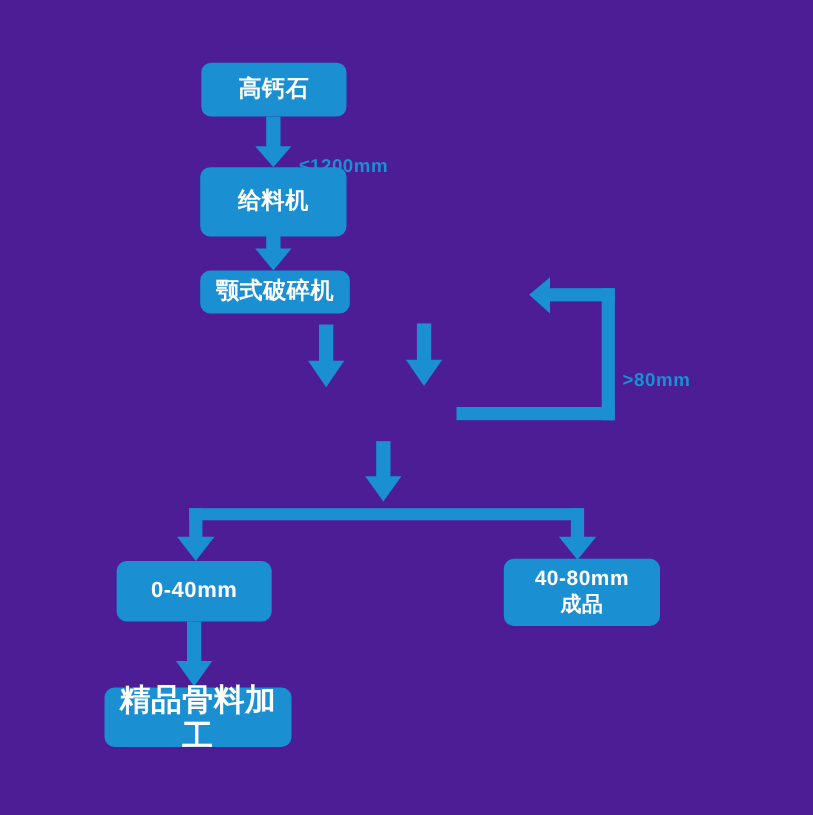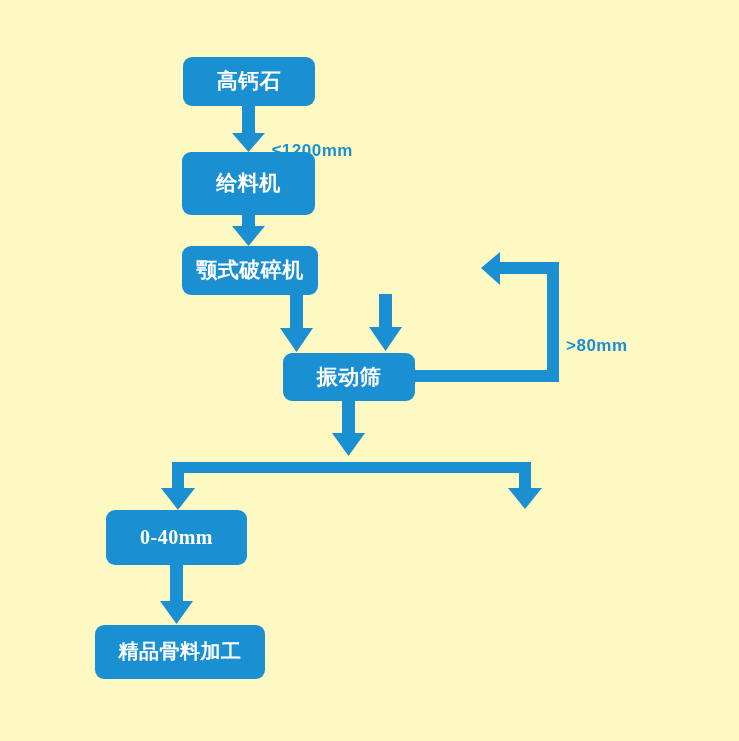--- a/index.html
+++ b/index.html
@@ -8,21 +8,21 @@
     padding: 0;
     background: #ffffff;
   }
   body {
     font-family: "Liberation Sans", "DejaVu Sans", sans-serif;
   }
   #flow-canvas {
     position: relative;
     width: 739px;
     height: 741px;
-    background: #fef9c3;
+    background: #4c1d95;
     overflow: hidden;
   }
   #flow-svg {
     position: absolute;
     left: 0;
     top: 0;
     width: 739px;
     height: 741px;
   }
   .node {
@@ -51,26 +51,26 @@
     font-size: 17px;
     letter-spacing: 0.5px;
     white-space: nowrap;
     z-index: 3;
     margin-top: 25px;
   }
 
   
   #node-limestone   { left:183px; top:57px;  width:132px; height:49px;  font-size:21px; }
   #node-feeder      { left:182px; top:152px; width:133px; height:63px;  font-size:21px; }
-  #node-jaw         { left:182px; top:246px; width:136px; height:49px;  font-size:21px; }
+  #node-jaw         { left:182px; top:246px; width:136px; height:39px;  font-size:21px; }
   #node-roller      { left:355px; top:243px; width:128px; height:51px;  font-size:19px; }
   #node-screen      { left:283px; top:353px; width:132px; height:48px;  font-size:21px; }
-  #node-size-small  { left:106px; top:510px; width:141px; height:55px;  font-size:20px;font-family:Liberation Serif, serif; }
+  #node-size-small  { left:106px; top:510px; width:141px; height:55px;  font-size:20px; }
   #node-size-large  { left:458px; top:508px; width:142px; height:61px;  font-size:19px; }
-  #node-final       { left:95px;  top:625px; width:170px; height:54px;  font-size:20px; }
+  #node-final       { left:95px;  top:625px; width:170px; height:54px;  font-size:28px; }
 
   
   #label-1200 { left:272px; top:116px; }
   #label-80   { left:566px; top:311px; }
 </style>
 </head>
 <body>
 
 <div id="flow-canvas">
 
@@ -135,28 +135,29 @@
 
   <div class="node" id="node-feeder">
     <span class="node-label">给料机</span>
   </div>
 
   <div class="node" id="node-jaw">
     <span class="node-label">颚式破碎机</span>
   </div>
 
 
-  <div class="node" id="node-screen">
-    <span class="node-label">振动筛</span>
-  </div>
 
   <div class="node" id="node-size-small">
     <span class="node-label">0-40mm</span>
   </div>
 
+  <div class="node" id="node-size-large">
+    <span class="node-label">40-80mm
+成品</span>
+  </div>
 
   <div class="node" id="node-final">
     <span class="node-label">精品骨料加工</span>
   </div>
 
   <div class="edge-label" id="label-1200">≤1200mm</div>
 
   <div class="edge-label" id="label-80">&gt;80mm</div>
 
 </div>

